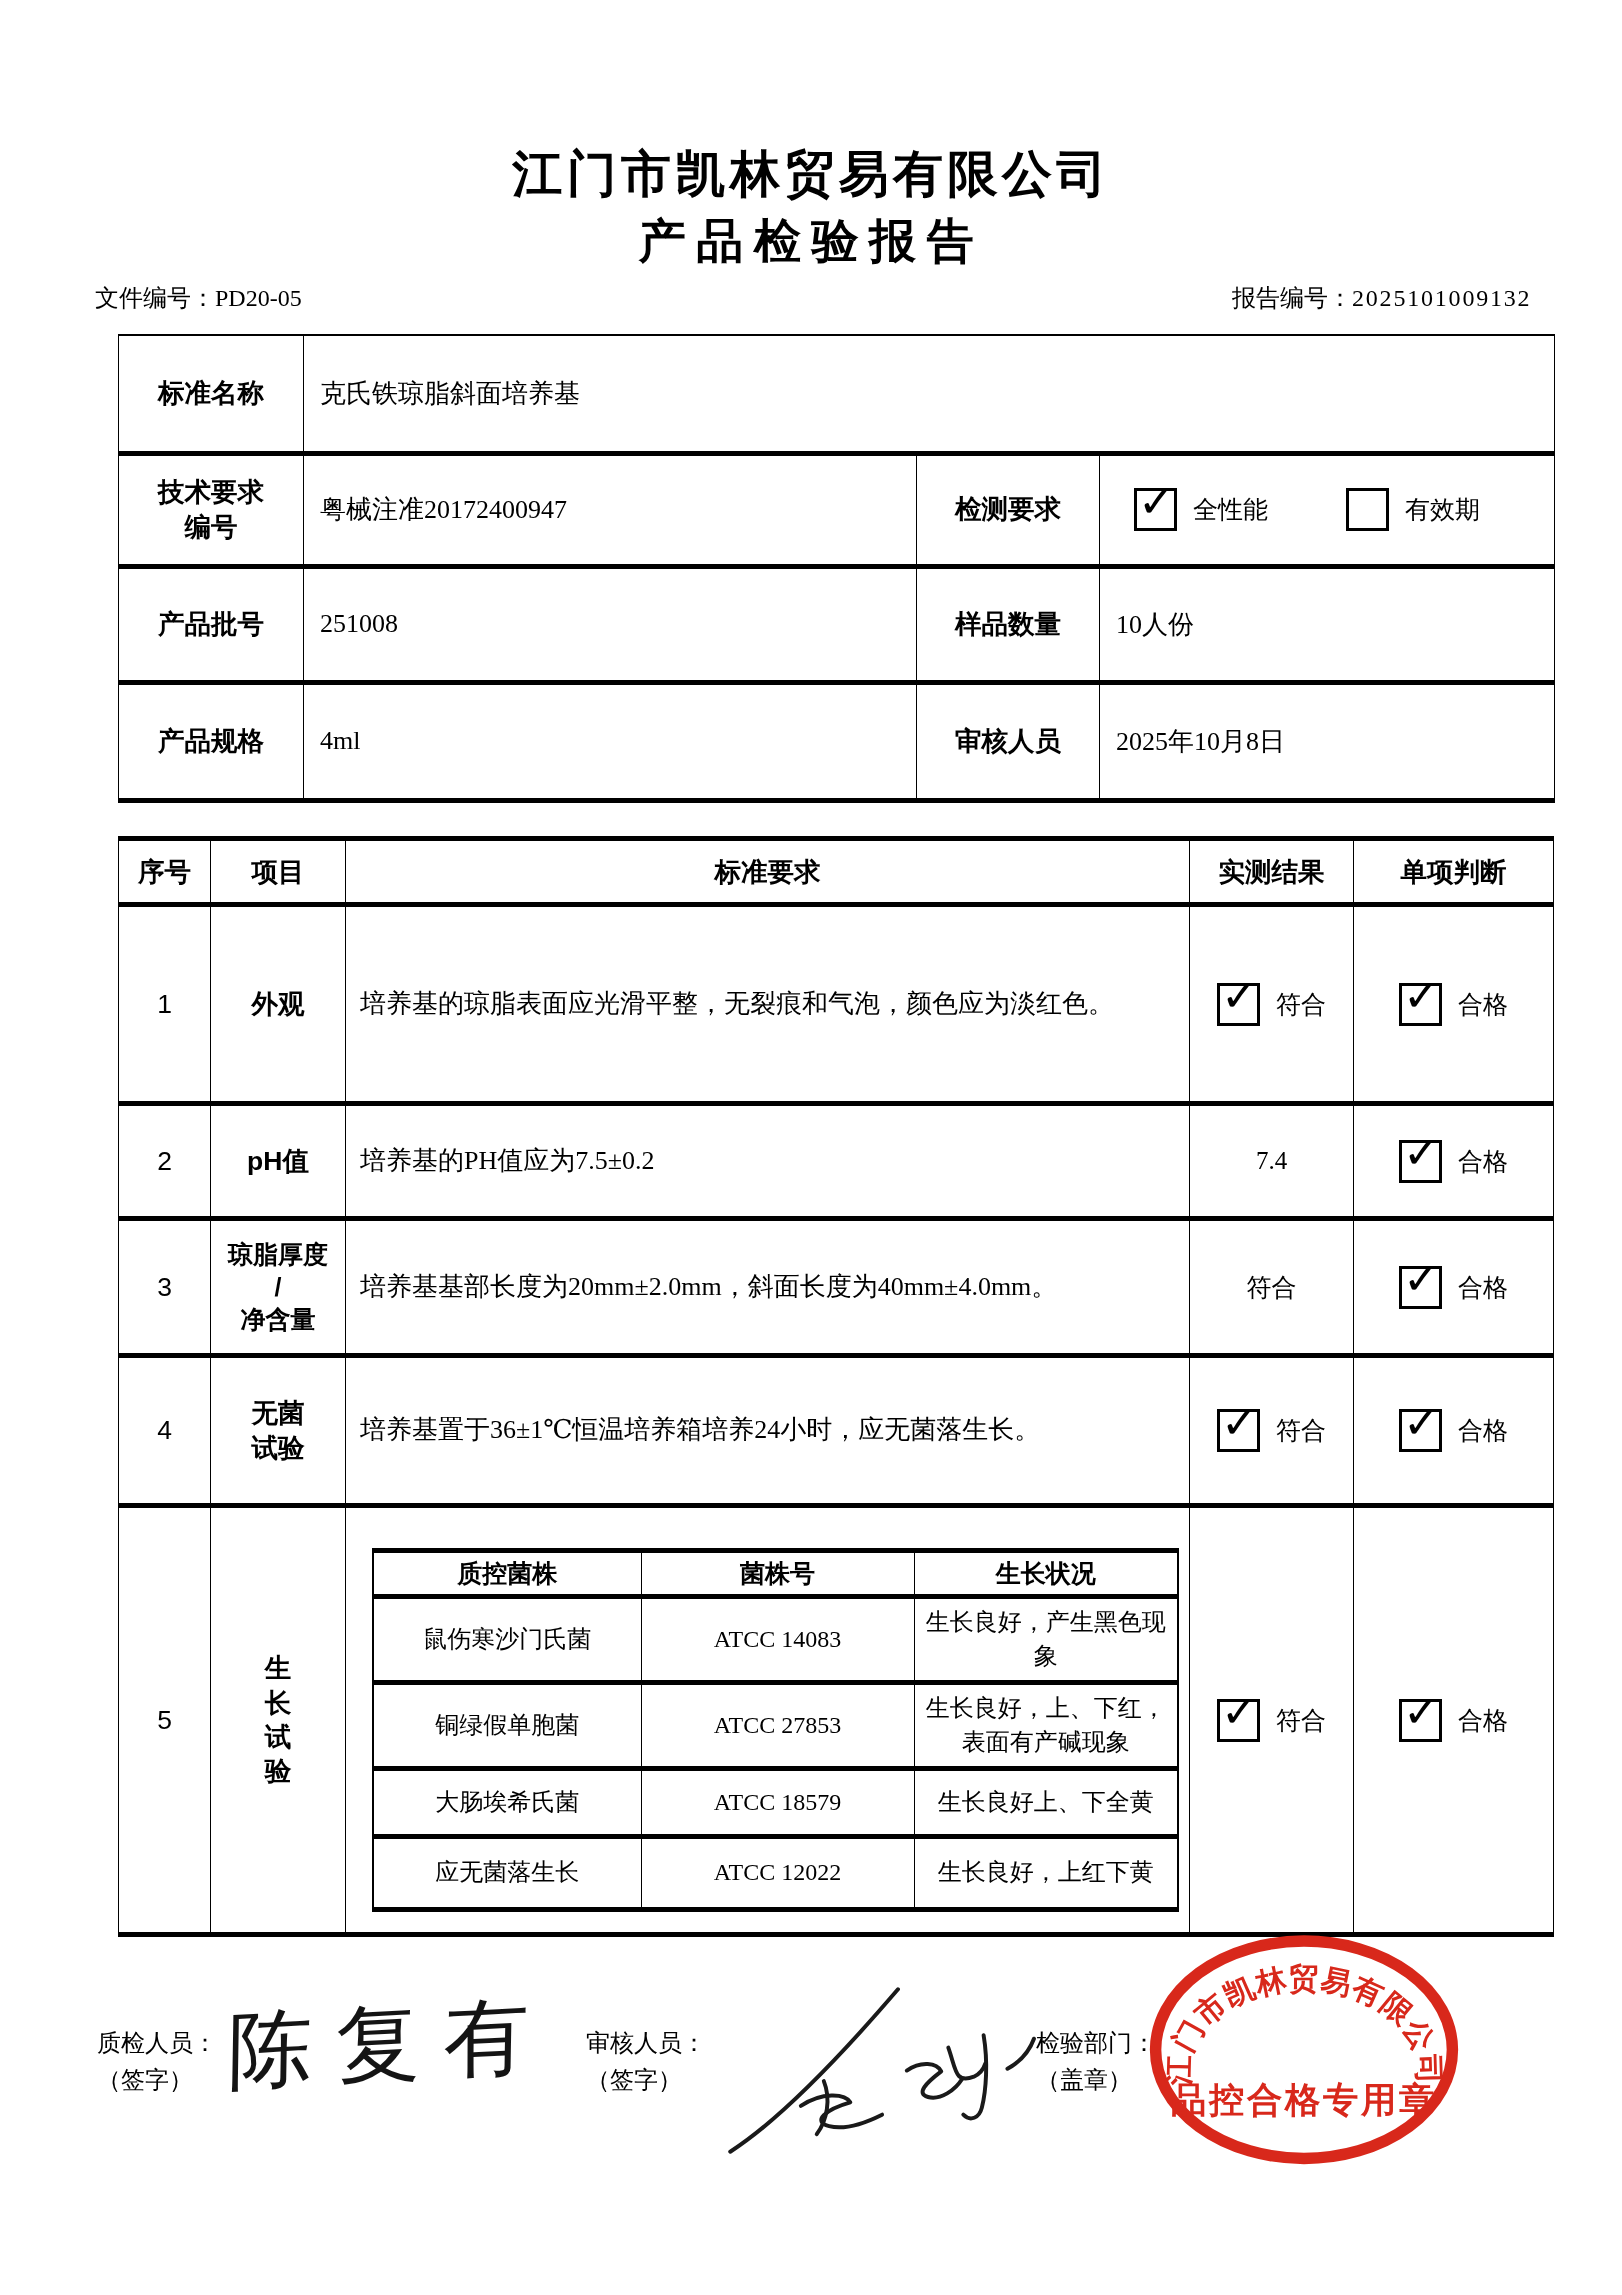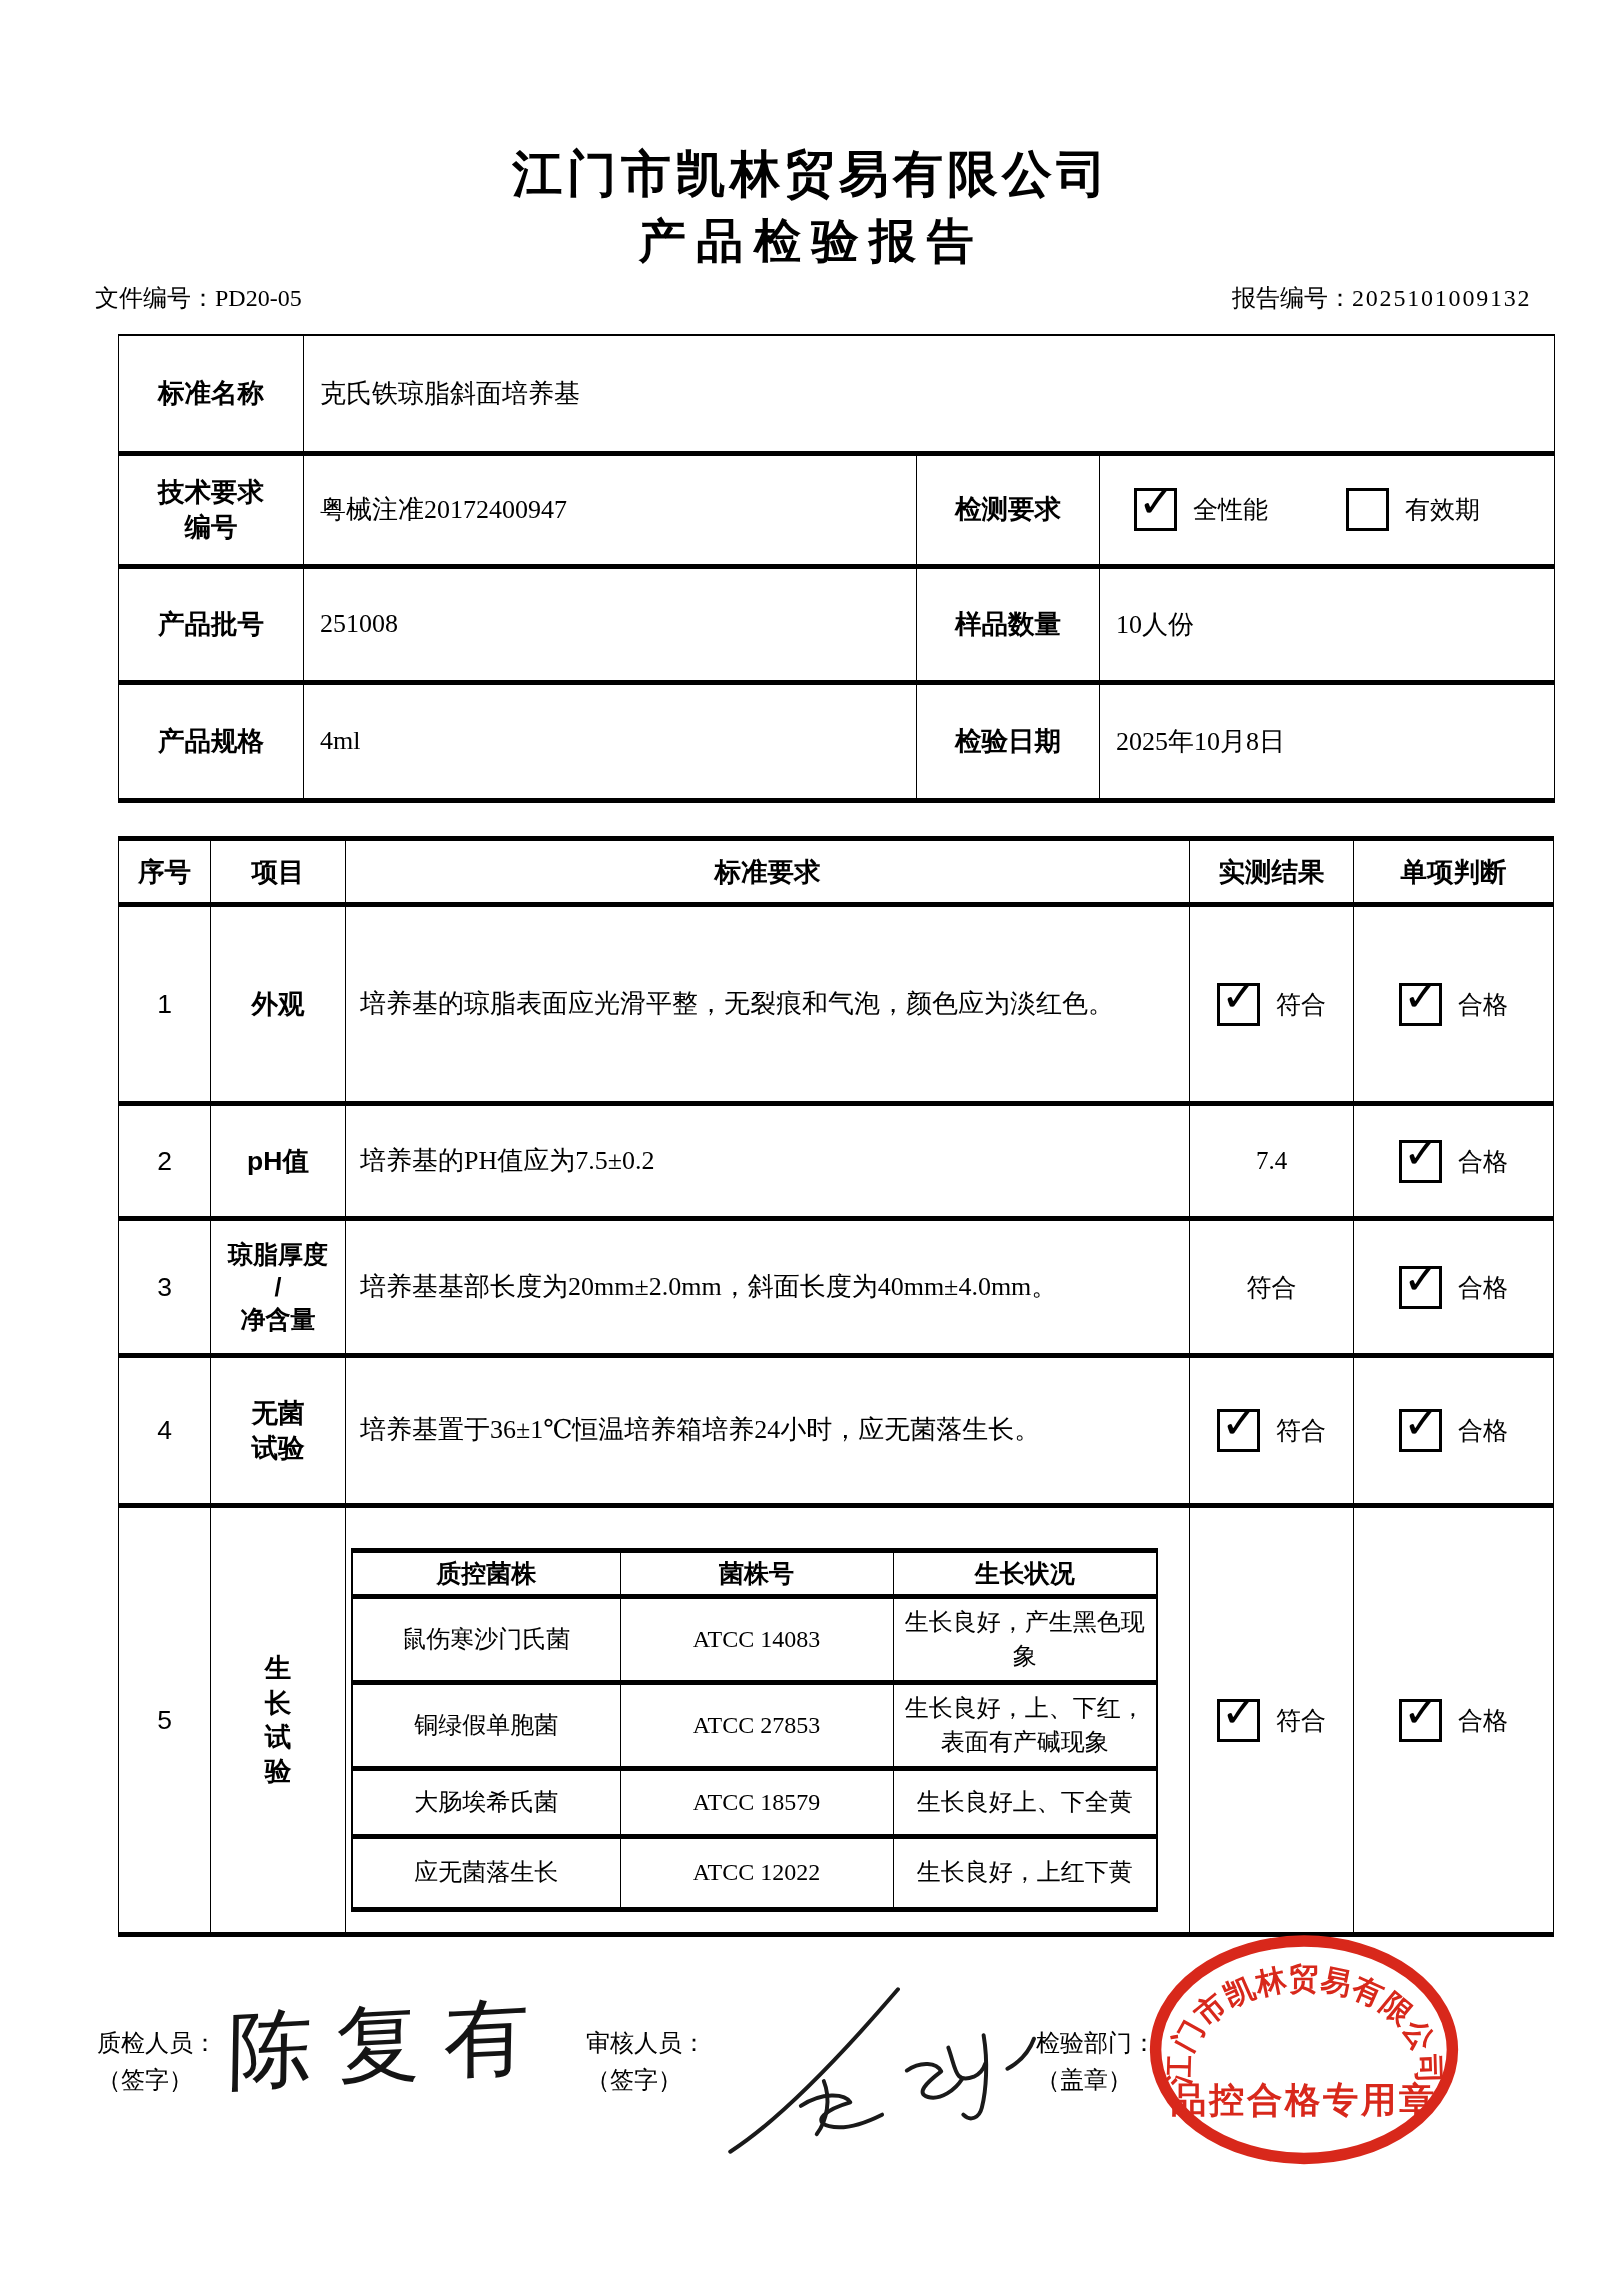--- a/index.html
+++ b/index.html
@@ -46,21 +46,21 @@
   .cbrow{display:flex;align-items:center;justify-content:center;gap:16px;}
   .cbrow.left{justify-content:flex-start;padding-left:34px;gap:14px;}
   .cbgrp{display:flex;align-items:center;gap:16px;}
   .cb{width:37px;height:37px;border:3.5px solid #000;position:relative;flex:none;background:#fff;}
   .cb .mk{position:absolute;left:0.9px;top:-11.5px;font-size:44px;font-weight:bold;line-height:1;
           font-family:"DejaVu Sans",sans-serif;}
   .cblabel{font-size:25px;white-space:nowrap;font-family:Liberation Serif, serif;}
   .gap64{width:50px;flex:none;}
 
   
-  .innerwrap{margin:40px 0 0 5px;width:731px;}
+  .innerwrap{margin:40px 0 0 26px;width:731px;}
 
   
   .siglabel{font-size:24px;line-height:1.55;white-space:pre-line;}
   .signame{font-size:85px;letter-spacing:23px;transform:rotate(-3deg) skewX(-4deg);
            transform-origin:left center;white-space:nowrap;color:#141414;}
 </style>
 </head>
 <body>
 
 <div class="abs title1 sans">江门市凯林贸易有限公司</div>
@@ -110,21 +110,21 @@
   </tr>
   <tr style="height:116px;">
     <td class="label">产品批号</td>
     <td class="value">251008</td>
     <td class="label">样品数量</td>
     <td class="value">10人份</td>
   </tr>
   <tr style="height:118px;">
     <td class="label">产品规格</td>
     <td class="value">4ml</td>
-    <td class="label">检验日期</td>
+    <td class="label">审核人员</td>
     <td class="value">2025年10月8日</td>
   </tr>
 </tbody>
   </table>
 
 <table class="t2 abs" style="left:118px;top:836px;width:1435px;">
   <colgroup>
       <col style="width:92px">
       <col style="width:135px">
       <col style="width:844px">

